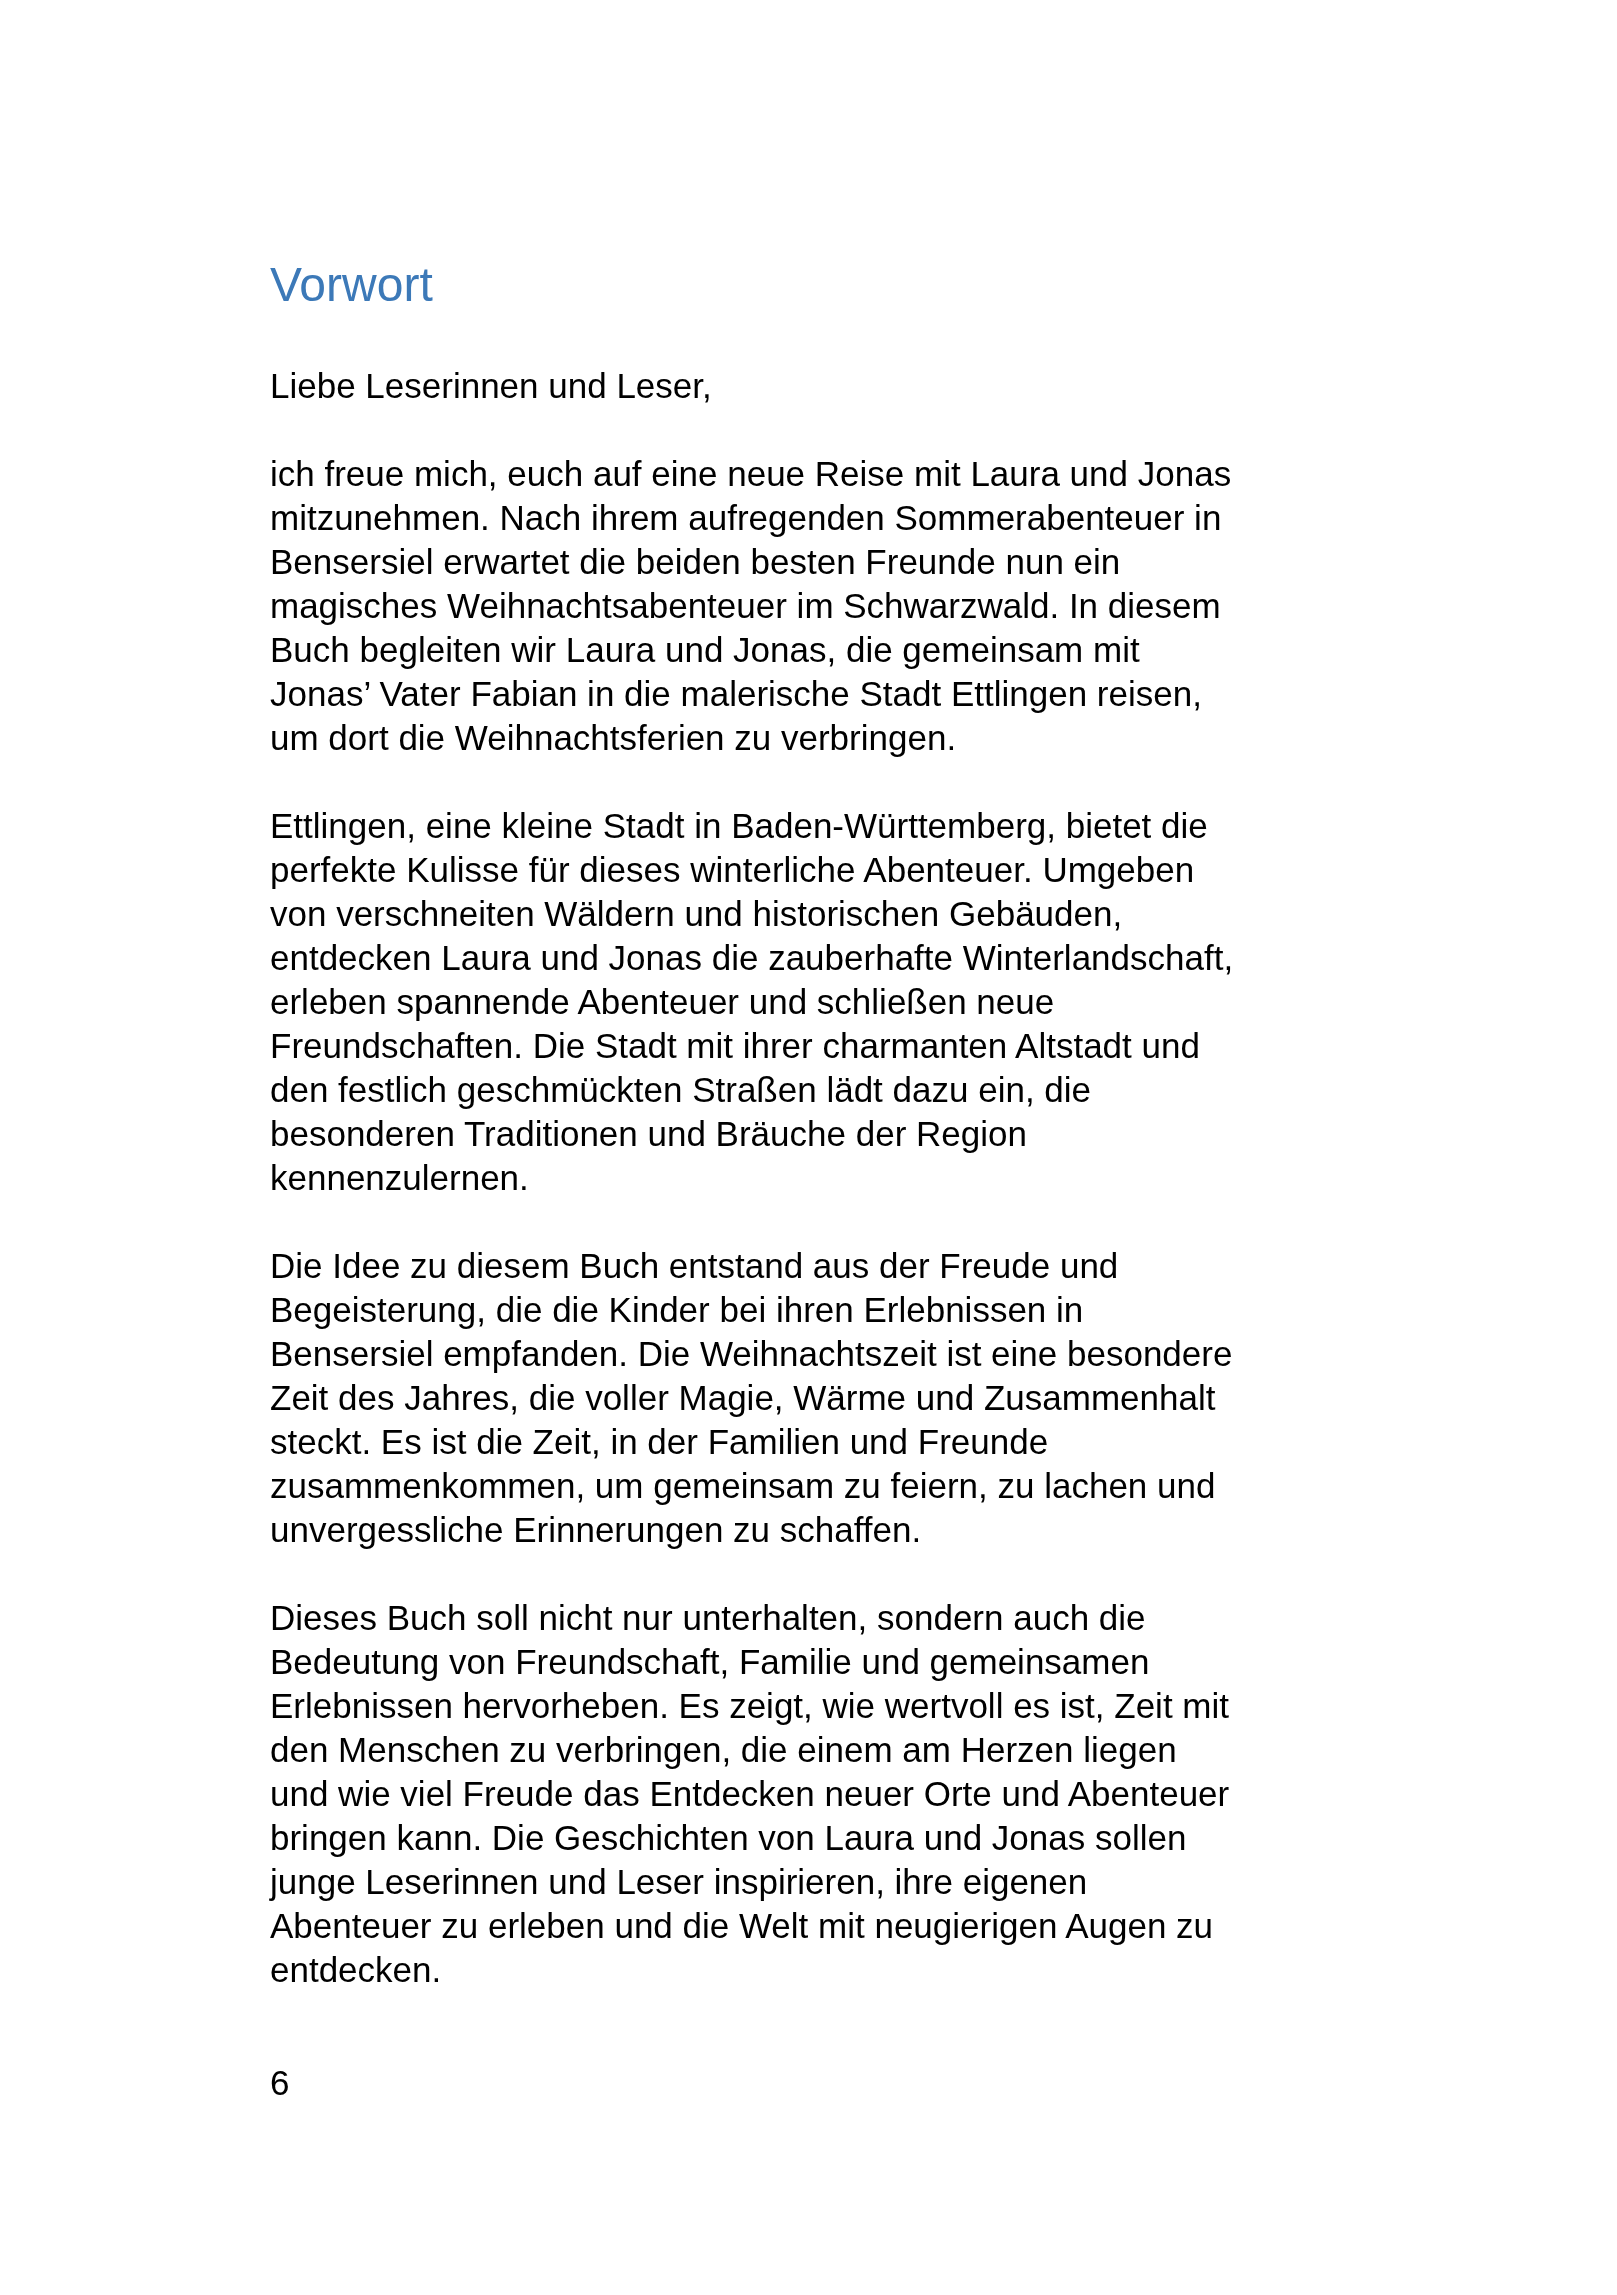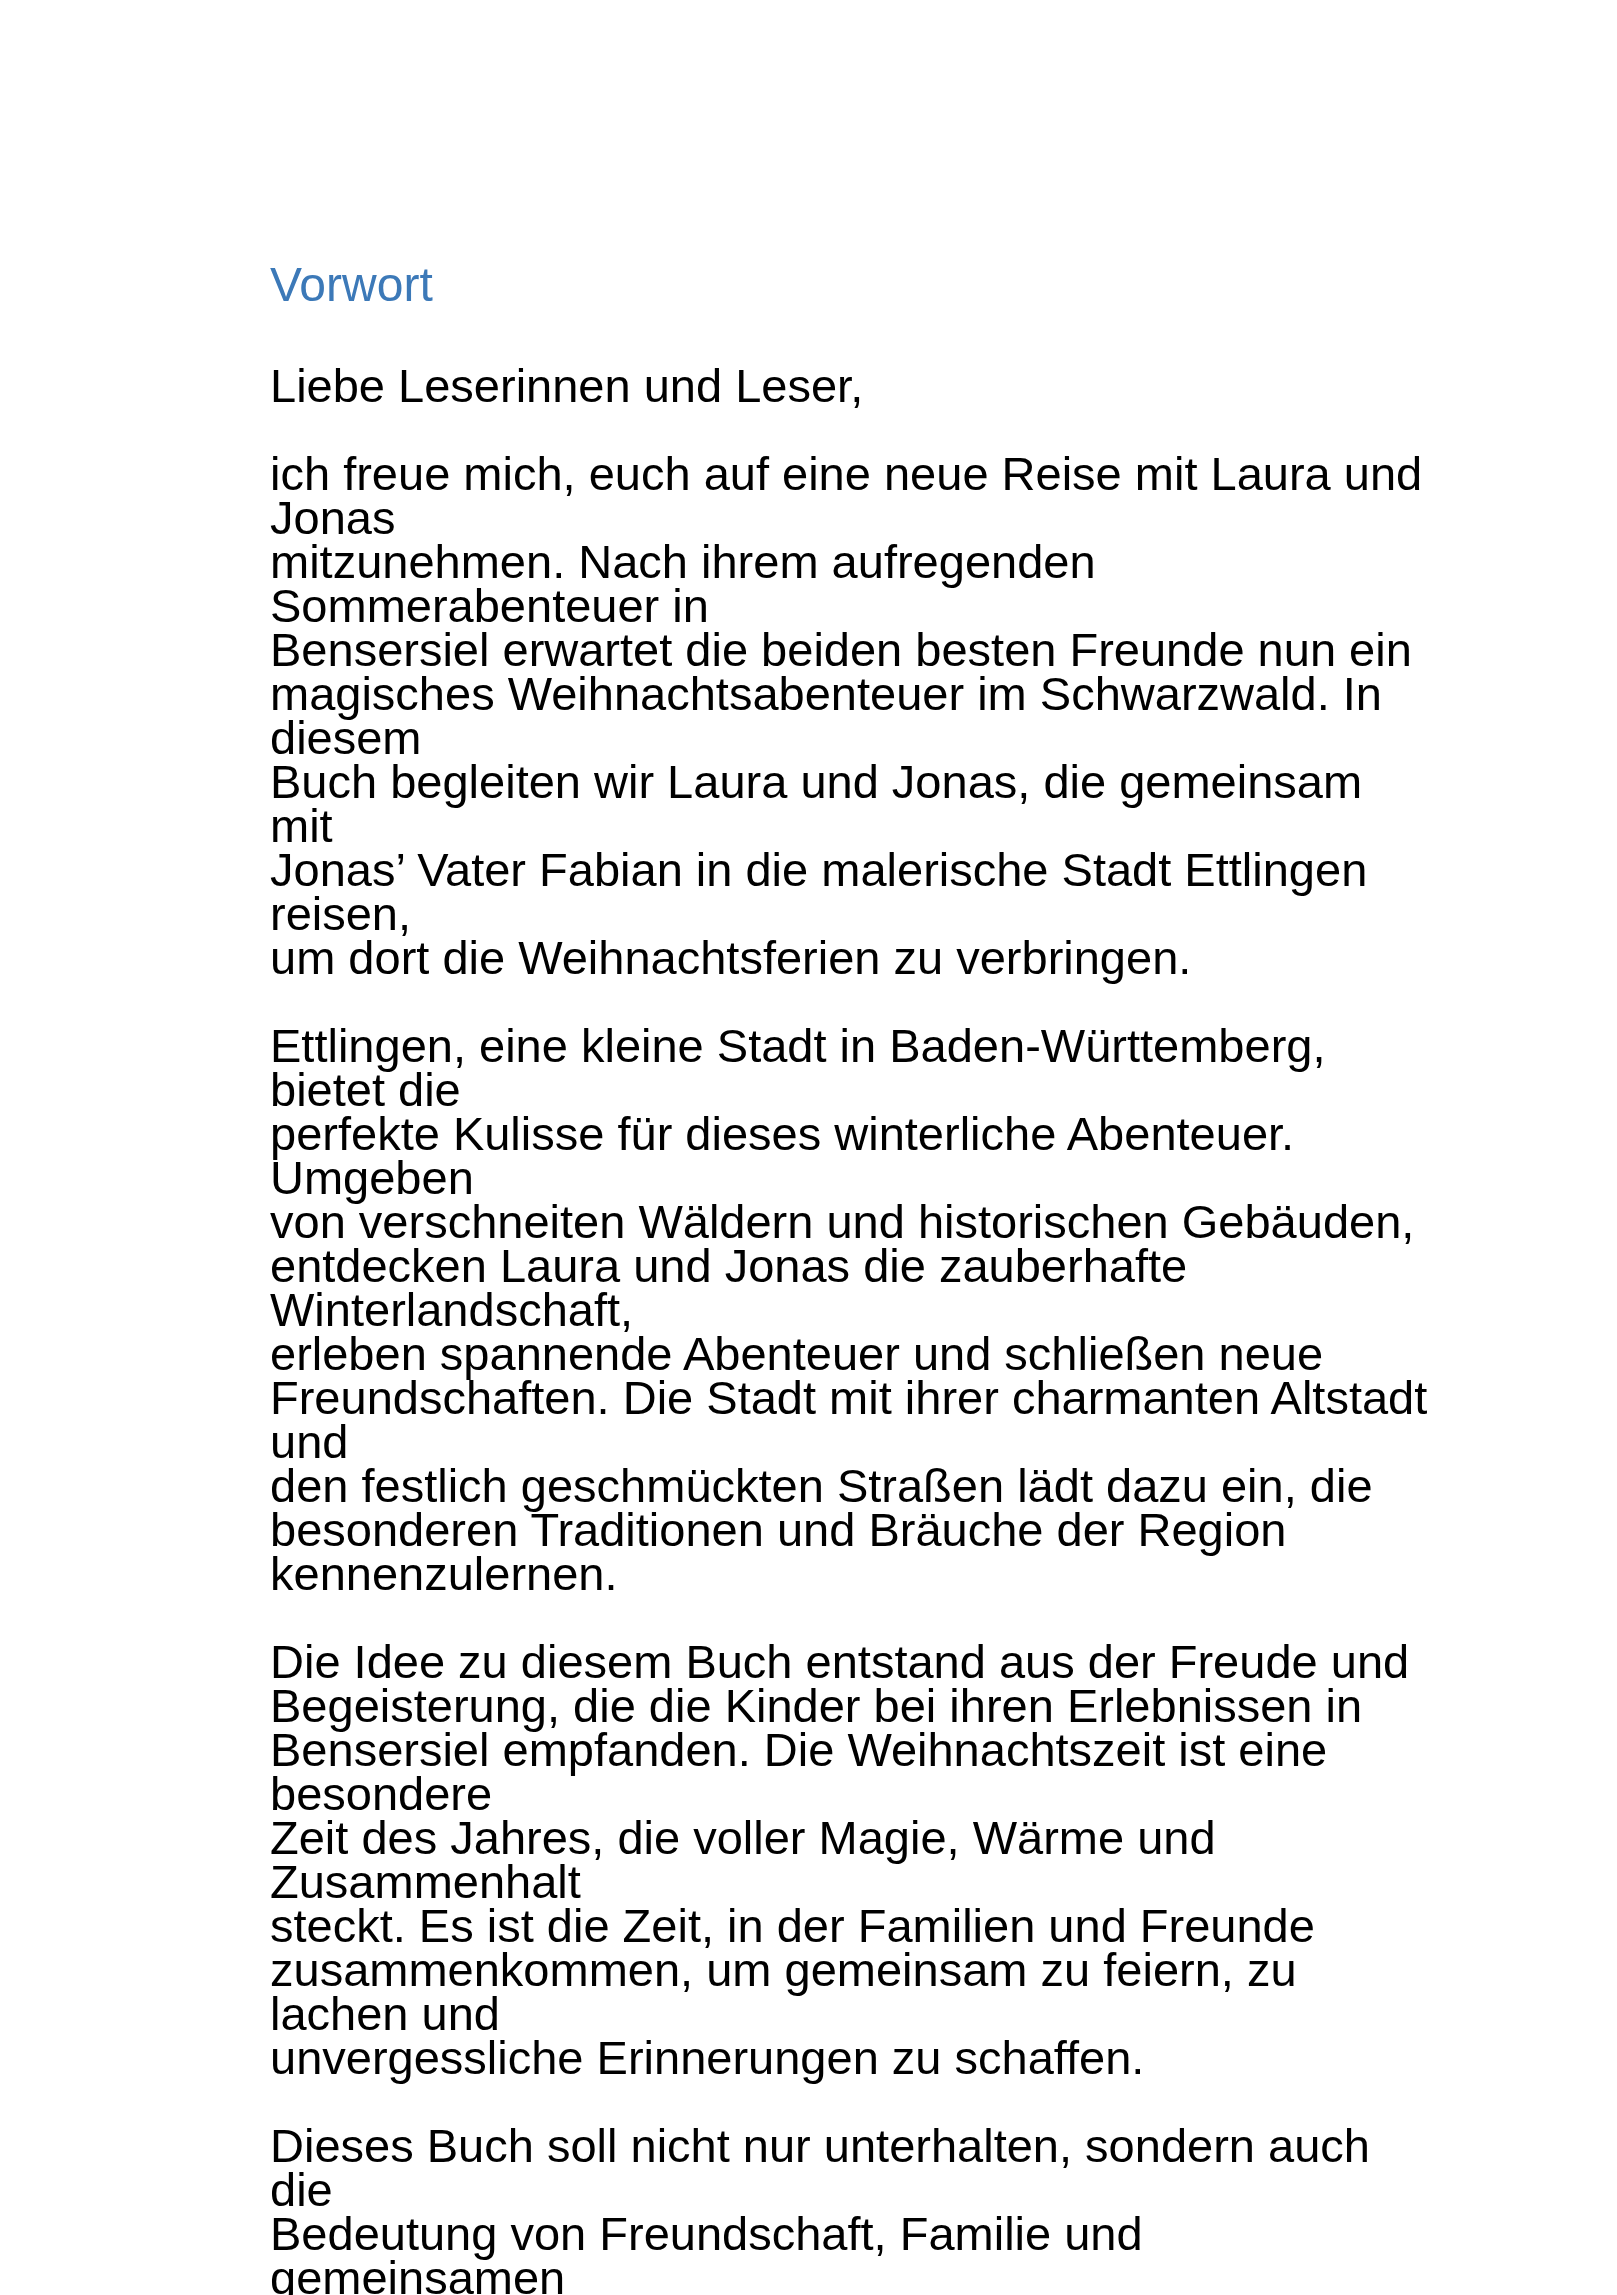--- a/index.html
+++ b/index.html
@@ -19,21 +19,21 @@
     overflow: hidden;
   }
   .heading {
     font-size: 48px;
     line-height: 52px;
     font-weight: 400;
     color: #3C79B8;
     margin: 0 0 53px 0;
   }
   .para {
-    font-size: 47px;
+    font-size: 35px;
     line-height: 44px;
     font-weight: 400;
     margin: 0 0 44px 0;
     white-space: pre-line;
     letter-spacing: 0;
   }
   .page-number {
     font-size: 35px;
     line-height: 44px;
     margin-top: 69px;

